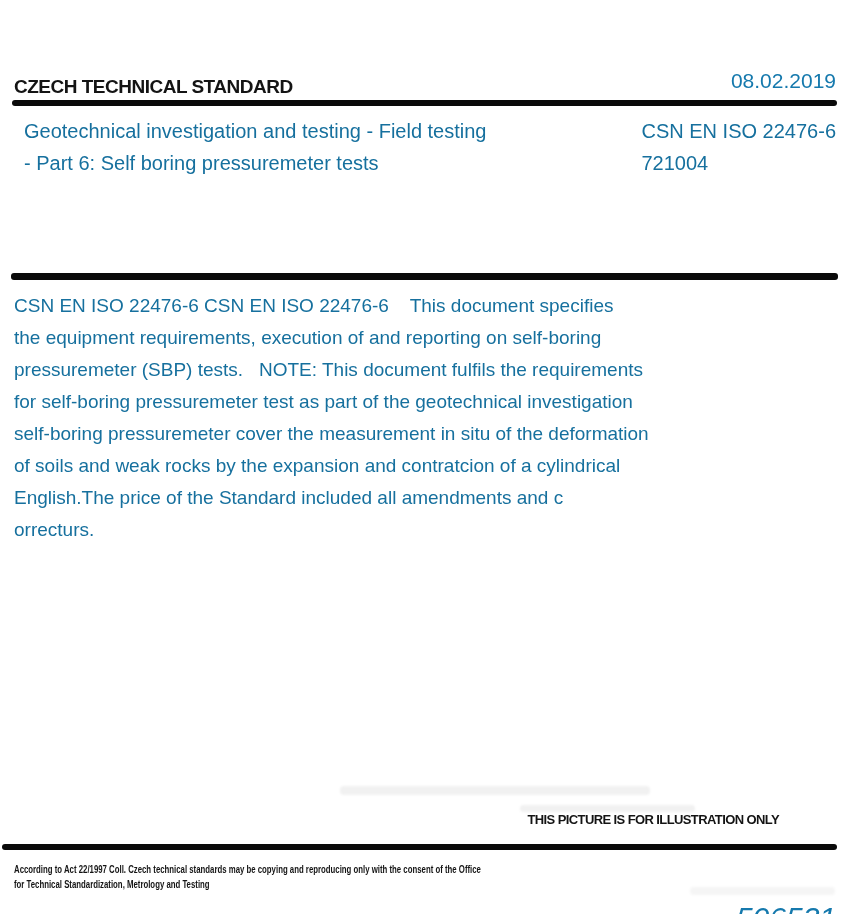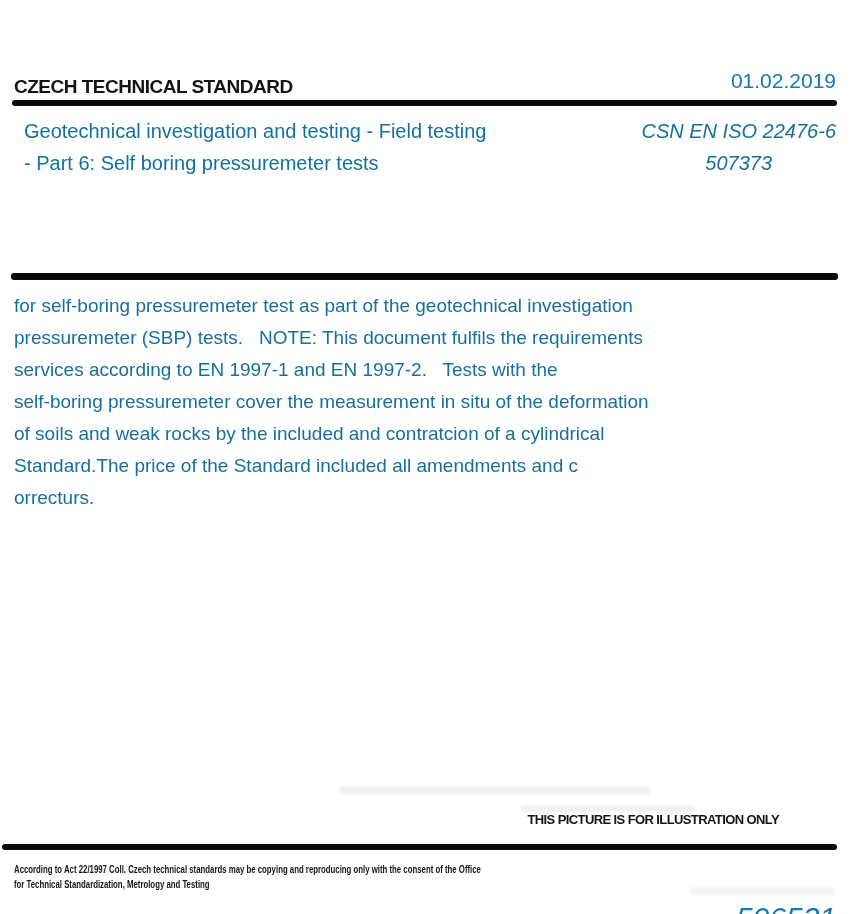--- a/index.html
+++ b/index.html
@@ -35,21 +35,21 @@
   .rule-mid{left:11px;top:273px;width:827px;height:7px;}
   .rule-bottom{left:2px;top:844px;width:835px;height:6px;}
   .title-left{
     position:absolute;left:24px;top:115px;
     font-size:20px;line-height:32px;color:var(--teal);
     white-space:nowrap;
   }
   .title-right{
     position:absolute;right:29px;top:115px;
     font-size:20px;line-height:32px;color:var(--teal);
-    text-align:center;white-space:nowrap;font-style:italic;
+    text-align:left;white-space:nowrap;
   }
   
   .abstract{
     position:absolute;left:14px;top:290px;
     font-size:19px;line-height:32px;color:var(--teal);
   }
   .abs-line{white-space:pre;}
   
   .artifact{
     position:absolute;background:rgba(60,55,50,0.07);
@@ -80,40 +80,41 @@
     white-space:nowrap;
     font-style:italic;
   }
 </style>
 </head>
 <body>
 
 <div class="page">
 
   <div class="doc-type">CZECH TECHNICAL STANDARD</div>
-  <div class="issue-date">01.02.2019</div>
+  <div class="issue-date">08.02.2019</div>
   <div class="rule rule-top"></div>
 
   <div class="title-left">
     <div>Geotechnical investigation and testing - Field testing</div>
     <div>- Part 6: Self boring pressuremeter tests</div>
   </div>
   <div class="title-right">
     <div>CSN EN ISO 22476-6</div>
-    <div>507373</div>
+    <div>721004</div>
   </div>
 
   <div class="rule rule-mid"></div>
   <div class="abstract">
+    <div class="abs-line">CSN EN ISO 22476-6 CSN EN ISO 22476-6    This document specifies</div>
+    <div class="abs-line">the equipment requirements, execution of and reporting on self-boring</div>
+    <div class="abs-line">pressuremeter (SBP) tests.   NOTE: This document fulfils the requirements</div>
     <div class="abs-line">for self-boring pressuremeter test as part of the geotechnical investigation</div>
-    <div class="abs-line">pressuremeter (SBP) tests.   NOTE: This document fulfils the requirements</div>
-    <div class="abs-line">services according to EN 1997-1 and EN 1997-2.   Tests with the</div>
     <div class="abs-line">self-boring pressuremeter cover the measurement in situ of the deformation</div>
-    <div class="abs-line">of soils and weak rocks by the included and contratcion of a cylindrical</div>
-    <div class="abs-line">Standard.The price of the Standard included all amendments and c</div>
+    <div class="abs-line">of soils and weak rocks by the expansion and contratcion of a cylindrical</div>
+    <div class="abs-line">English.The price of the Standard included all amendments and c</div>
     <div class="abs-line">orrecturs.</div>
   </div>
 
   <div class="artifact artifact-1"></div>
   <div class="artifact artifact-2"></div>
   <div class="artifact artifact-3"></div>
 
   <div class="illustration-note">THIS PICTURE IS FOR ILLUSTRATION ONLY</div>
   <div class="rule rule-bottom"></div>
   <div class="legal">

